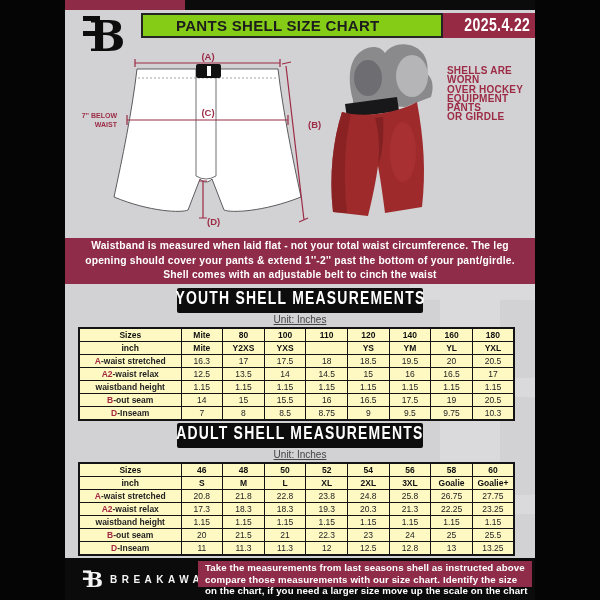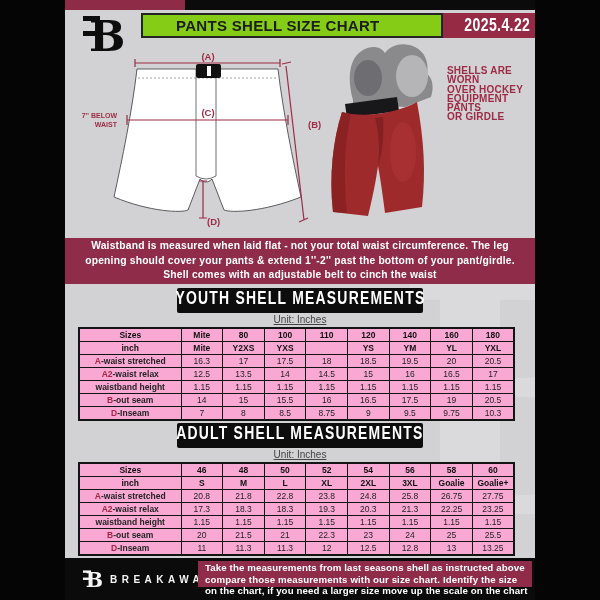--- a/index.html
+++ b/index.html
@@ -34,21 +34,21 @@
   .section-banner { position:absolute; left:112px; width:246px; height:25px; background:#0d0d0d;
                     border-radius:2px; color:#fff; display:flex; align-items:flex-start; justify-content:center; }
   .section-banner span { font-size:17px; font-weight:bold; letter-spacing:1.5px; white-space:nowrap;
                          transform:scale(.82,1.12); }
   #youth-banner { top:288px; } #adult-banner { top:423px; }
   .unit { position:absolute; left:0; width:470px; text-align:center; font-size:10px; color:#434345;text-decoration:underline; }
   #youth-unit { top:314px; } #adult-unit { top:449px; }
 
   
   table.meas { position:absolute; left:13px; width:437px; border-collapse:collapse; table-layout:fixed;
-               background:#f9a8d4; border:2px solid #141414; }
+               background:#fef9c3; border:2px solid #141414; }
   #youth-table { top:327px; } #adult-table { top:462px; }
   table.meas td { border:1px solid #141414; height:12px; padding:0 1px; text-align:center;
                   font-size:8.5px; color:#232323; white-space:nowrap; overflow:hidden; }
   table.meas td.lbl { font-weight:bold; }
   table.meas td.hd  { font-weight:bold; color:#111; }
   table.meas .pfx { color:#a32740; font-weight:bold; }
 
   
   .watermark { position:absolute; left:330px; top:252px; font-family:"DejaVu Serif",serif;
                font-size:320px; font-weight:bold; color:#dadadc; line-height:300px; }

